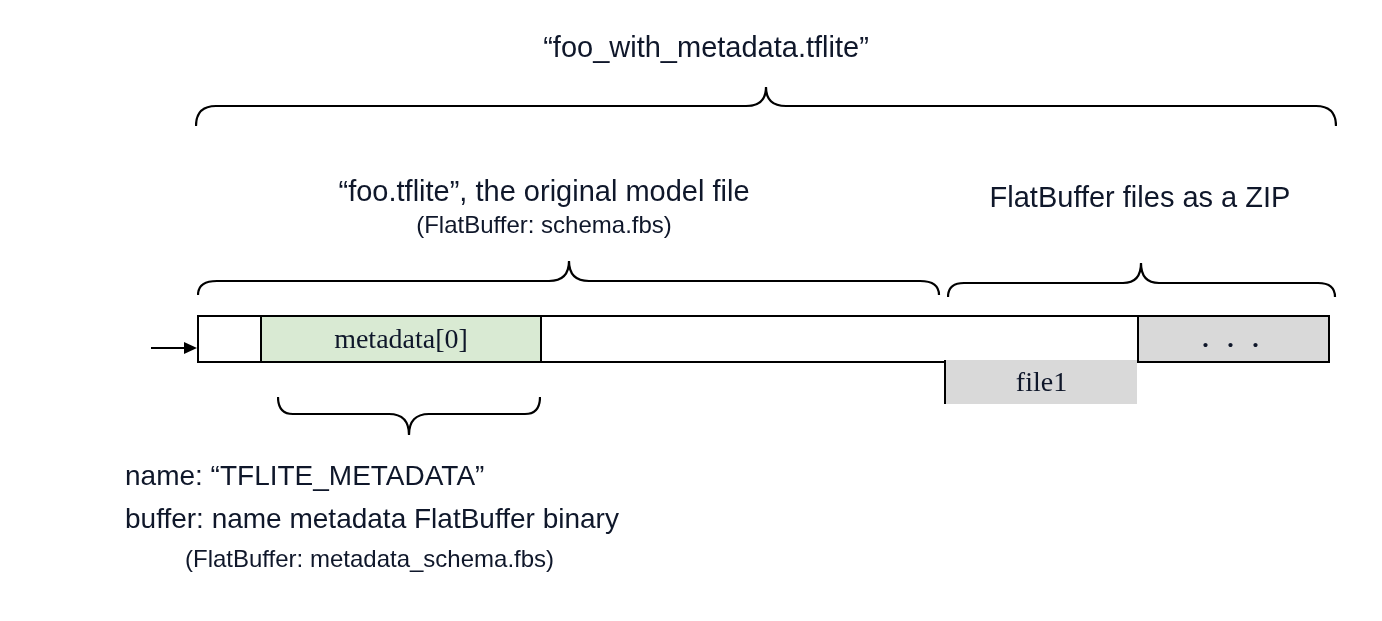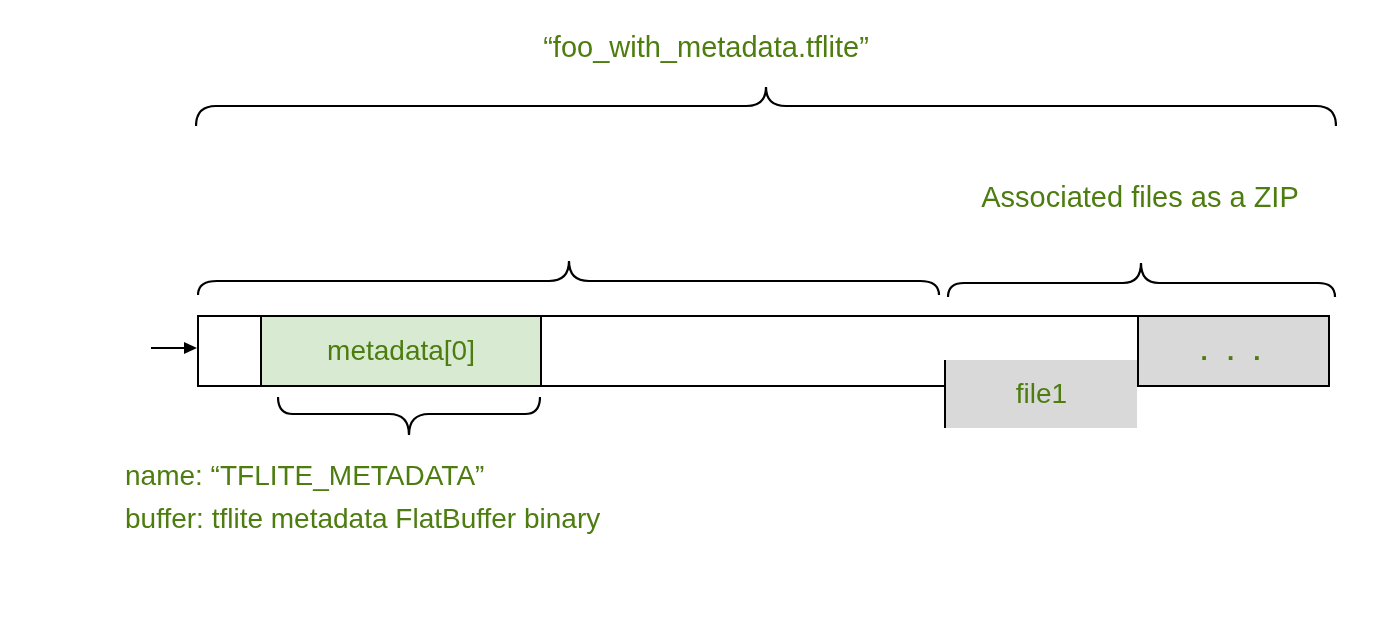--- a/index.html
+++ b/index.html
@@ -1,35 +1,35 @@
 <!DOCTYPE html>
 <html><head>
 <meta charset="utf-8">
 <style>
   html,body{margin:0;padding:0;background:#fff;}
   #canvas{
     position:relative;
     width:1382px;height:621px;
     background:#ffffff;
     font-family:"Liberation Sans", sans-serif;
-    color:#4d7c0f;
+    color:#0f172a;
     overflow:hidden;
   }
   .abs{position:absolute;}
   .h1{font-size:29px;line-height:34px;white-space:nowrap;}
   .h2{font-size:29px;line-height:38px;white-space:nowrap;}
   .sub{font-size:24px;line-height:30px;white-space:nowrap;}
   .center{text-align:center;}
   svg.brace path, svg.arrow line{stroke:#000;fill:none;stroke-width:2.2;}
   svg.arrow polygon{fill:#000;stroke:none;}
   
   #bar{
-    left:197px;top:315px;width:1133px;height:72px;
+    left:197px;top:315px;width:1133px;height:48px;
     box-sizing:border-box;border:2px solid #000;
-    display:flex;background:#fff;
+    display:flex;background:#fff;font-family:Liberation Serif, serif;
   }
   .cell{
     box-sizing:border-box;height:100%;
     display:flex;align-items:center;justify-content:center;
     font-size:28px;
   }
   .cell + .cell{border-left:2px solid #000;}
   .cell.c0{width:61px;background:#ffffff;}
   .cell.c1{width:280px;background:#d9ead3;}
   .cell.c2{width:404px;background:#ffffff;}
@@ -46,22 +46,26 @@
 <body>
 
 <div id="canvas">
 
   <div class="abs h1 center" style="left:396px;top:30px;width:620px;">“foo_with_metadata.tflite”</div>
 
   <svg class="brace abs" style="left:195px;top:84px;" width="1142" height="46" viewBox="0 0 1142 46">
     <path d="M 1 42 Q 1 22, 21 22 L 551 22 Q 571 22, 571 3 Q 571 22, 591 22 L 1121 22 Q 1141 22, 1141 42"></path>
   </svg>
 
+  <div class="abs center" style="left:244px;top:172px;width:600px;">
+    <div class="h2">“foo.tflite”, the original model file</div>
+    <div class="sub">(FlatBuffer: schema.fbs)</div>
+  </div>
 
-  <div class="abs h2 center" style="left:940px;top:178px;width:400px;">Associated files as a ZIP</div>
+  <div class="abs h2 center" style="left:940px;top:178px;width:400px;">FlatBuffer files as a ZIP</div>
 
   <svg class="brace abs" style="left:197px;top:256px;" width="744" height="42" viewBox="0 0 744 42">
     <path d="M 1 39 Q 1 25, 20 25 L 352 25 Q 372 25, 372 5 Q 372 25, 392 25 L 723 25 Q 742 25, 742 39"></path>
   </svg>
 
   <svg class="brace abs" style="left:947px;top:258px;" width="390" height="42" viewBox="0 0 390 42">
     <path d="M 1 39 Q 1 25, 17 25 L 176 25 Q 194 25, 194 5 Q 194 25, 212 25 L 371 25 Q 388 25, 388 39"></path>
   </svg>
 
   <svg class="arrow abs" style="left:150px;top:338px;" width="50" height="20" viewBox="0 0 50 20">
@@ -82,16 +86,17 @@
       <span>. . .</span>
     </div>
   </div>
 
   <svg class="brace abs" style="left:277px;top:394px;" width="264" height="46" viewBox="0 0 264 46">
     <path d="M 1 3 Q 1 20, 16 20 L 112 20 Q 132 20, 132 41 Q 132 20, 152 20 L 248 20 Q 263 20, 263 3"></path>
   </svg>
 
   <div class="abs" id="annotation">
     <div class="a-line">name: “TFLITE_METADATA”</div>
-    <div class="a-line">buffer: tflite metadata FlatBuffer binary</div>
+    <div class="a-line">buffer: name metadata FlatBuffer binary</div>
+    <div class="a-sub">(FlatBuffer: metadata_schema.fbs)</div>
   </div>
 
 </div>
 
 </body></html>

